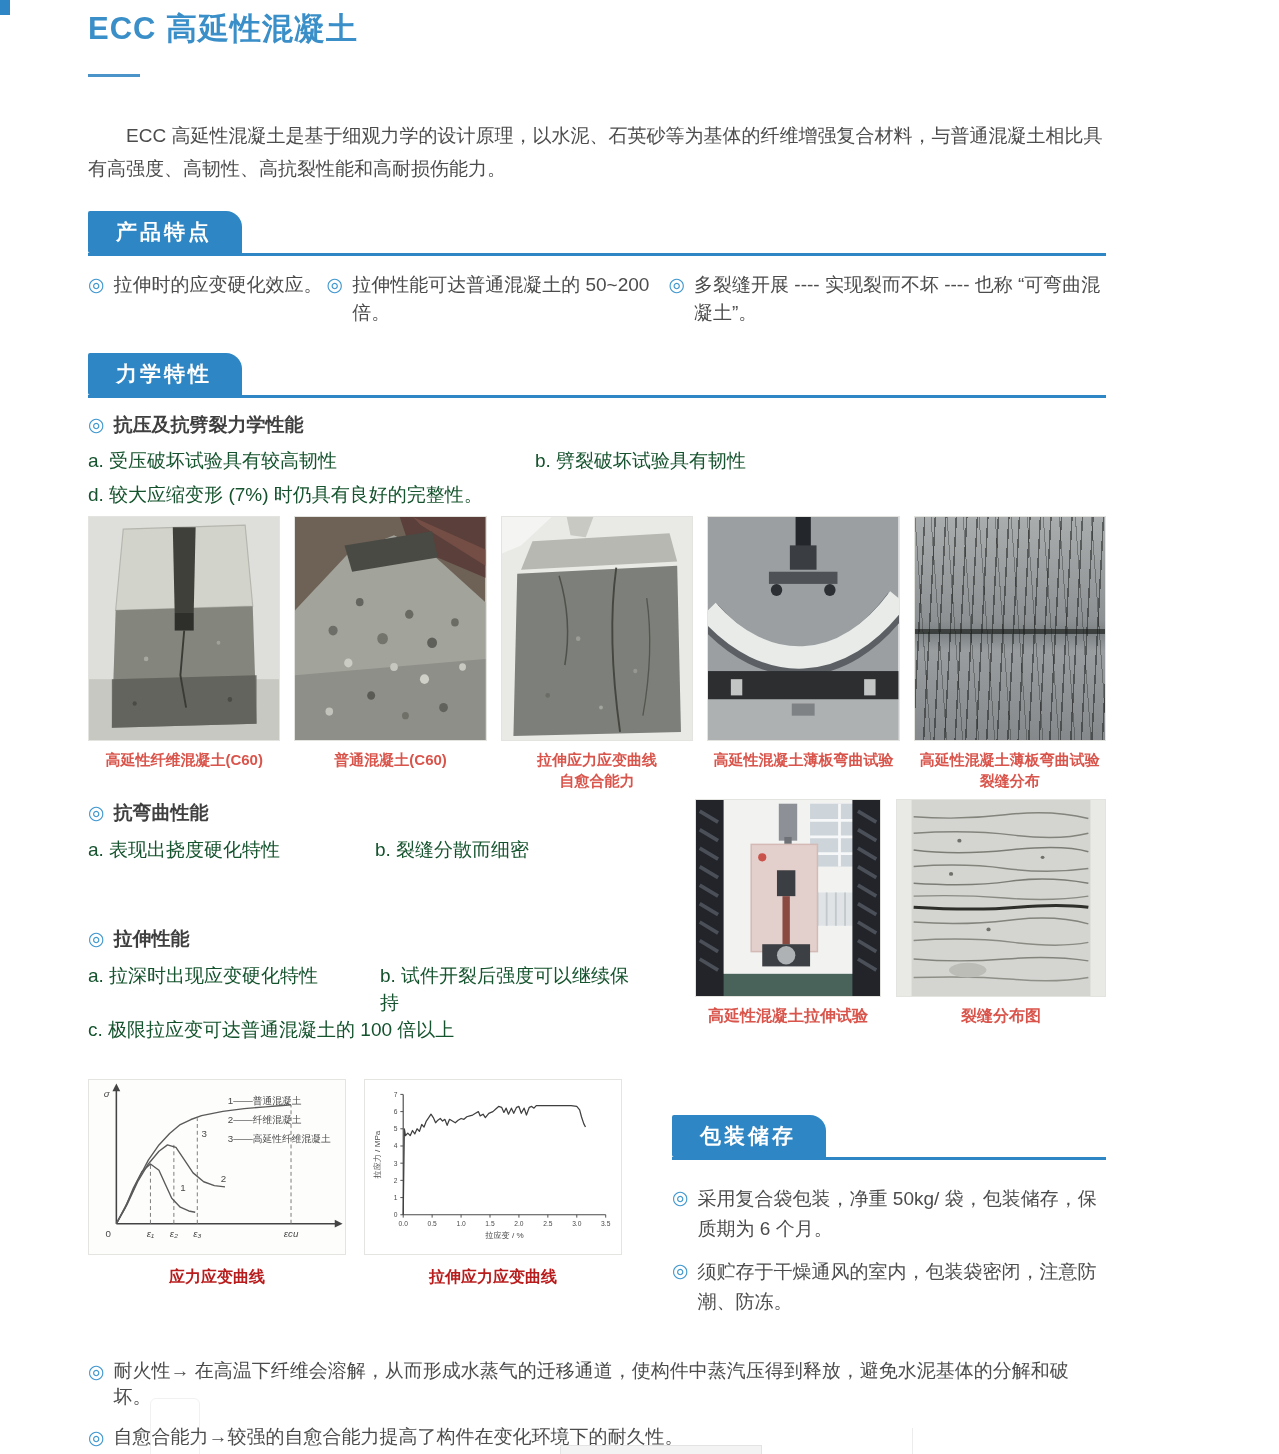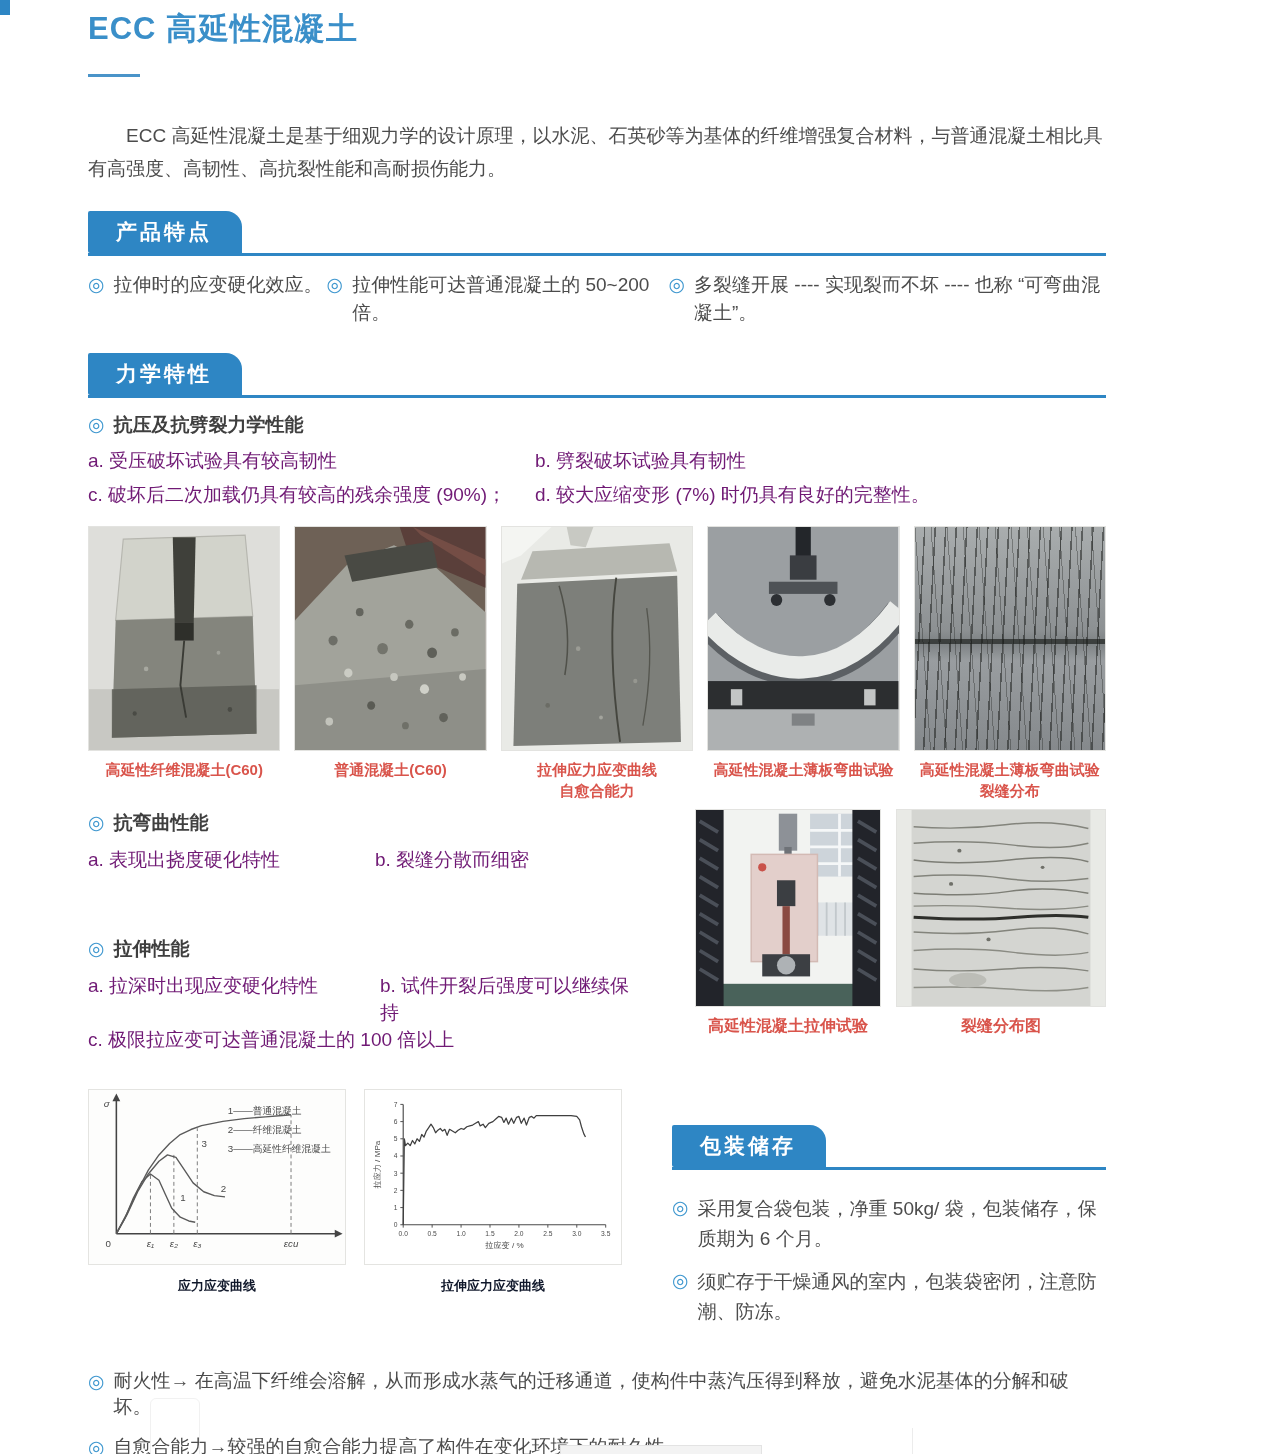--- a/index.html
+++ b/index.html
@@ -13,42 +13,42 @@
   
   .section-head{margin-top:26px;border-bottom:3px solid #2e86c4;}
   .section-tab{display:inline-block;background:#2e86c4;color:#fff;font-size:21px;font-weight:bold;
                letter-spacing:3px;padding:7px 30px 7px 28px;border-radius:2px 16px 0 2px;}
   
   .bullet-row{display:flex;margin-top:15px;font-size:19px;color:#4c4c4c;}
   .bullet{display:flex;align-items:flex-start;line-height:28px;}
   .bullet .dot{color:#3e97cf;margin-right:9px;font-size:19px;line-height:28px;}
   .sub-title{display:flex;align-items:flex-start;font-size:19px;font-weight:bold;color:#3f3f3f;line-height:27px;}
   .sub-title .dot{color:#3e97cf;margin-right:9px;font-weight:normal;}
-  .item-grid{display:flex;font-size:19px;color:#701a75;line-height:27px;}
+  .item-grid{display:flex;font-size:19px;color:#14532d;line-height:27px;}
   .col-a{width:447px;}
   
-  .photo-row{display:flex;gap:14px;margin-top:18px;}
+  .photo-row{display:flex;gap:14px;margin-top:8px;}
   .photo-col{flex:1 1 0;min-width:0;}
   .photo{height:225px;border:1px solid #e3e3e0;box-sizing:border-box;position:relative;overflow:hidden;}
   .photo svg{display:block;width:100%;height:100%;}
   .caption{margin-top:8px;text-align:center;color:#d9544b;font-size:15px;line-height:21px;font-weight:bold;}
   
   .mid-row{display:flex;margin-top:8px;}
   .mid-left{width:690px;}
   .mid-right{margin-left:22px;display:flex;gap:15px;padding-left:38px;}
   .mid-photo{border:1px solid #e3e3e0;box-sizing:border-box;height:198px;overflow:hidden;}
   .mid-photo svg{display:block;width:100%;height:100%;}
   .gap62{height:62px;}
   
   .chart-pack-row{display:flex;margin-top:36px;}
   .charts-block{display:flex;gap:18px;width:552px;}
   .chart-col{flex:0 0 auto;}
   .chart-box{width:258px;height:176px;border:1px solid #e4e4e1;background:#fdfdfc;box-sizing:border-box;}
   .chart-box svg{display:block;width:100%;height:100%;}
-  .chart-caption{margin-top:12px;text-align:center;color:#0f172a;font-size:13px;font-weight:bold;}
+  .chart-caption{margin-top:12px;text-align:center;color:#b91c1c;font-size:16px;font-weight:bold;}
   .pack-block{flex:1;margin-left:32px;margin-top:36px;}
   .pack-bullets{margin-top:24px;font-size:19px;color:#4c4c4c;}
   .pack-bullets .bullet{margin-bottom:13px;line-height:30px;}
   
   .other-head{margin-top:40px;}
   .other-bullets{margin-top:28px;font-size:19px;color:#4c4c4c;}
   .other-bullets .bullet{margin-bottom:14px;line-height:26px;}
   
   .cs-lbl{font-family:"Liberation Sans",sans-serif;font-size:10px;fill:#4a4a4a;}
   .cs-sm{font-family:"Liberation Sans",sans-serif;font-size:7px;fill:#4a4a4a;}
@@ -104,21 +104,20 @@
 
     <div class="sub-title" style="margin-top:13px;">
       <span class="dot">◎</span>
       <span>抗压及抗劈裂力学性能</span>
     </div>
     <div class="item-grid" style="margin-top:9px;">
       <div class="col-a">a. 受压破坏试验具有较高韧性</div>
       <div>b. 劈裂破坏试验具有韧性</div>
     </div>
     <div class="item-grid" style="margin-top:7px;">
-      <div class="col-a">c. 破坏后二次加载仍具有较高的残余强度 (90%)；</div>
       <div>d. 较大应缩变形 (7%) 时仍具有良好的完整性。</div>
     </div>
 
     <div class="photo-row">
       <div class="photo-col">
         <div class="photo">
           <svg viewBox="0 0 100 110" preserveAspectRatio="none">
             <rect x="0" y="0" width="100" height="110" fill="#dededa"></rect>
             <rect x="0" y="80" width="100" height="30" fill="#c8c8c3"></rect>
             <polygon points="18,6 82,4 86,44 14,46" fill="#d2d3cb" stroke="#b6b6af" stroke-width="0.6"></polygon>

